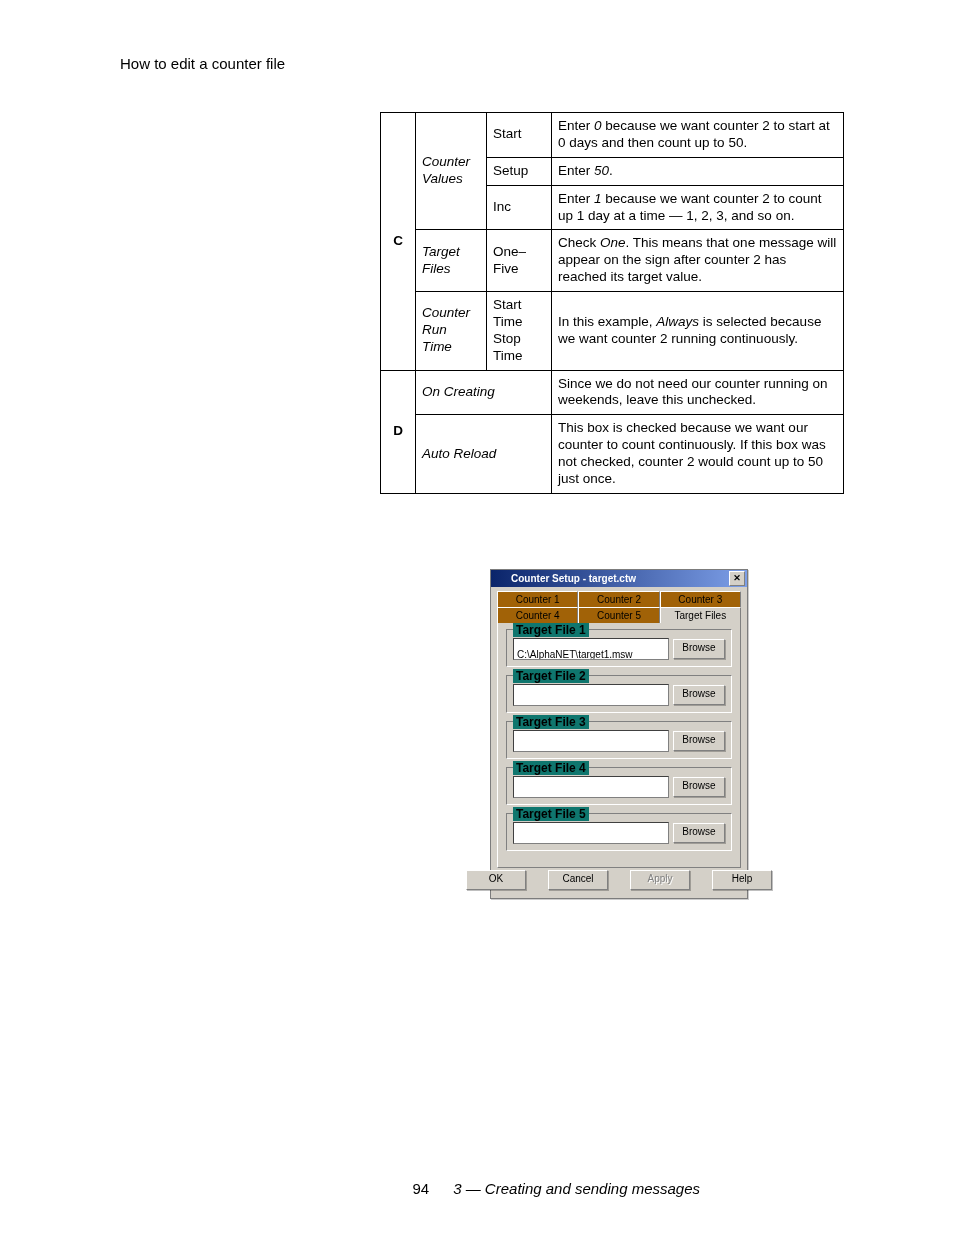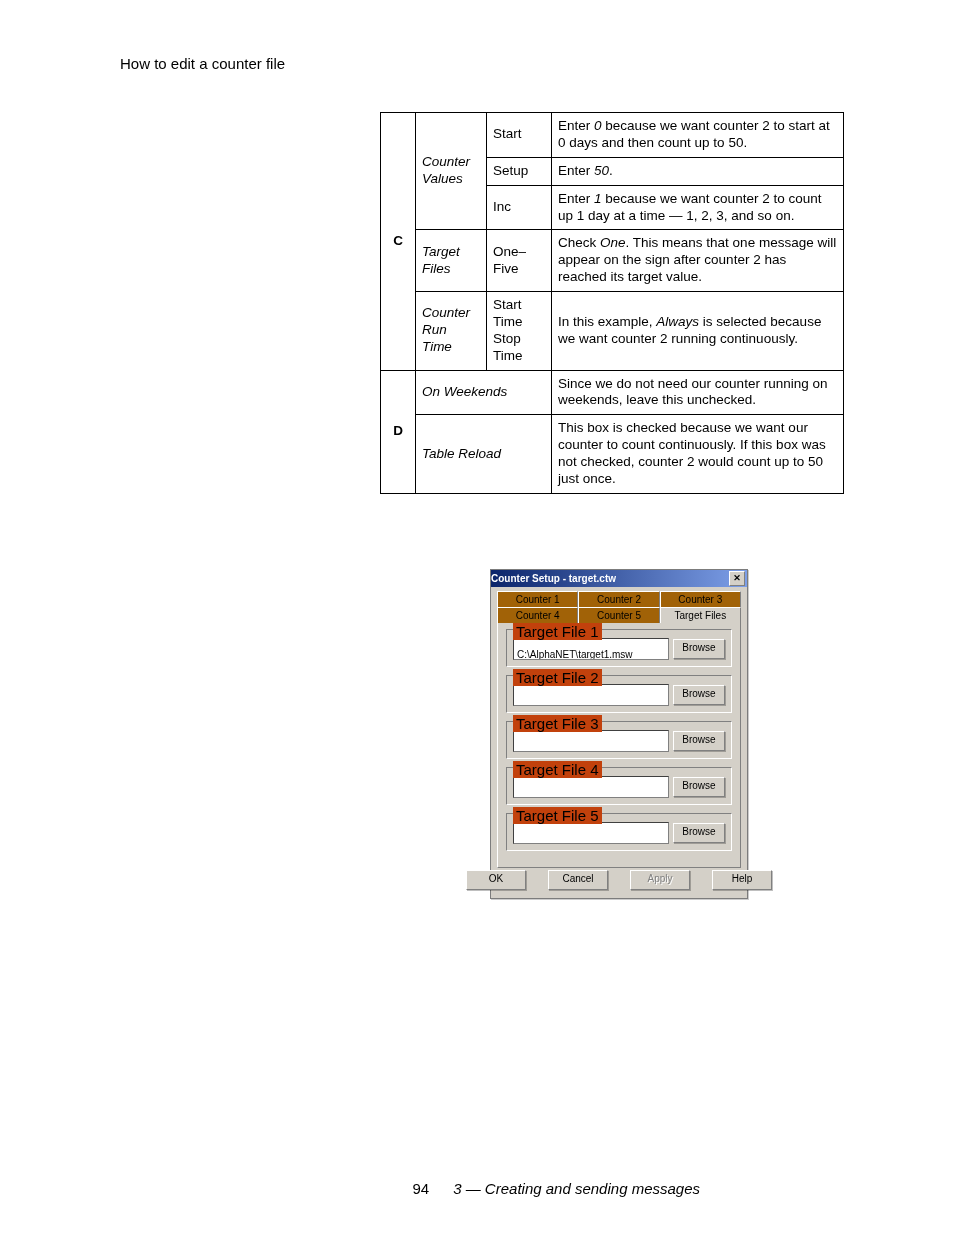--- a/index.html
+++ b/index.html
@@ -60,21 +60,21 @@
     font-size: 10px;
     color: #000;
     box-shadow: 1px 1px 0 rgba(0,0,0,0.2);
   }
   .dlg-titlebar {
     height: 17px;
     background: linear-gradient(to right, #0a246a 0%, #7d9fe8 100%);
     color: #fff;
     display: flex;
     align-items: center;
-    padding: 0 2px 0 0;
+    padding: 0 2px 0 20px;
     font-size: 10px;
     font-weight: bold;
     border: 1px solid #7c7c7c;
     border-bottom: none;
   }
   .dlg-titlebar .spacer { flex: 1; }
   .close-btn {
     width: 14px;
     height: 13px;
     background: #d4d0c8;
@@ -135,23 +135,24 @@
     border-right-color: #fff;
     border-bottom-color: #fff;
     margin-bottom: 8px;
     padding: 8px 6px 6px 6px;
     position: relative;
   }
   .fieldset .legend {
     position: absolute;
     top: -7px;
     left: 6px;
-    background: #c2410c;
+    background: #0f766e;
     padding: 0 3px;
-    font-size: 15px;
+    font-size: 12px;
+    font-weight: bold;
   }
   .fld-row {
     display: flex;
     align-items: center;
     gap: 4px;
   }
   .text-input {
     flex: 1;
     height: 16px;
     background: #fff;
@@ -246,25 +247,25 @@
     <tr>
       <td class="italic">Counter Run Time</td>
       <td>Start Time Stop Time</td>
       <td>
         <span>In this example, </span><span class="italic">Always</span><span> is selected because we want counter 2 running continuously.</span>
       </td>
     </tr>
 
     <tr>
       <td class="row-letter" rowspan="2">D</td>
-      <td class="italic" colspan="2">On Weekends</td>
+      <td class="italic" colspan="2">On Creating</td>
       <td>Since we do not need our counter running on weekends, leave this unchecked.</td>
     </tr>
     <tr>
-      <td class="italic" colspan="2">Table Reload</td>
+      <td class="italic" colspan="2">Auto Reload</td>
       <td>This box is checked because we want our counter to count continuously. If this box was not checked, counter 2 would count up to 50 just once.</td>
     </tr>
   </tbody>
     </table>
 
   <div class="dialog-wrap">
     <div class="dlg-titlebar">
       <span>Counter Setup - target.ctw</span>
       <span class="spacer"></span>
       <span class="close-btn">

